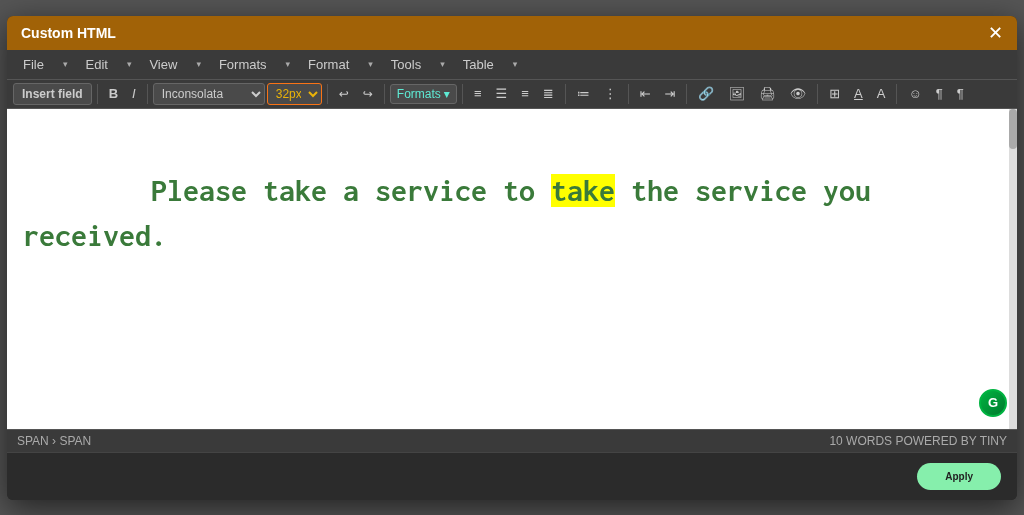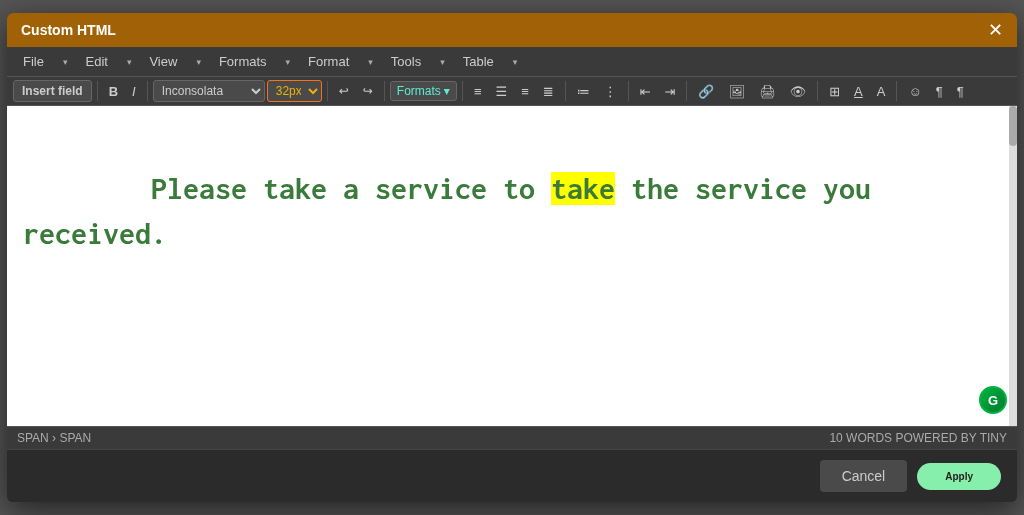--- a/index.html
+++ b/index.html
@@ -361,17 +361,16 @@
       <div class="scrollbar-thumb"></div>
     </div>
   </div>
 
   <div class="status-bar">
     <span>SPAN › SPAN</span>
     <span>10 WORDS POWERED BY TINY</span>
   </div>
 
   <div class="footer">
-    <button class="cancel-btn">Cancel</button>
     <button class="apply-btn">Apply</button>
   </div>
 
 </div>
 
 </body></html>

